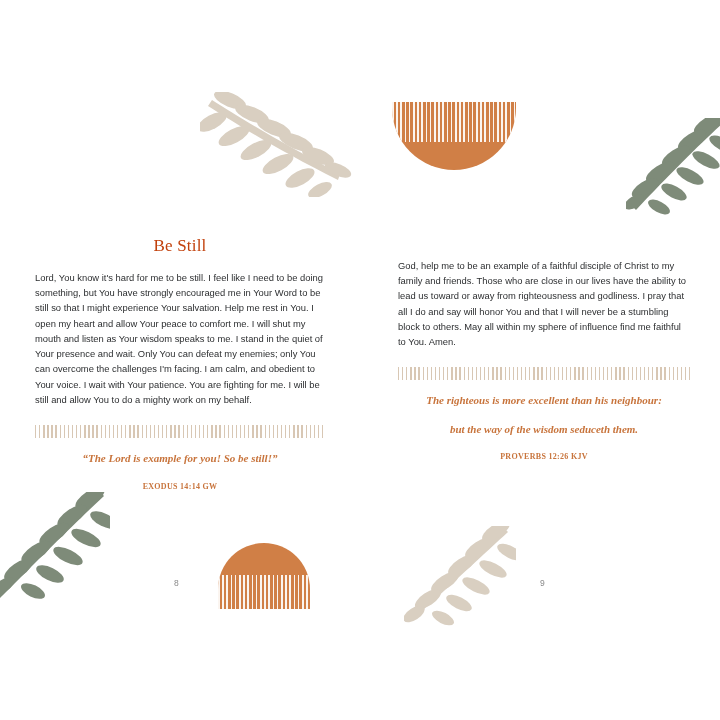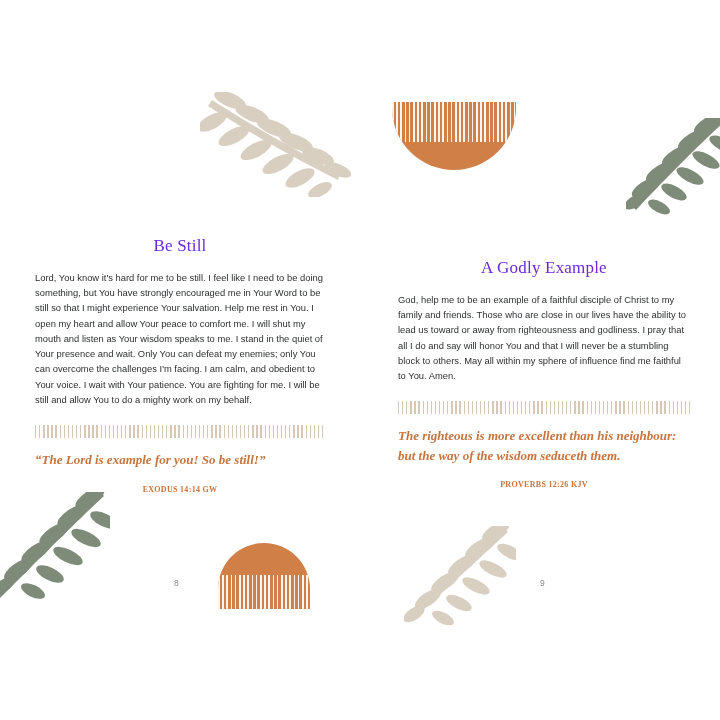--- a/index.html
+++ b/index.html
@@ -37,21 +37,21 @@
   .page-right { left: 360px; }
 
   .content {
     position: absolute;
     left: 0;
     right: 0;
   }
 
   .prayer-title {
     font-family: "Liberation Serif", serif;
-    color: #6d28d9;
+    color: #c2410c;
     font-size: 17px;
     text-align: center;
     letter-spacing: 0.2px;
     margin: 0 0 14px 0;
     font-weight: normal;
   }
 
   .prayer-body {
     font-size: 9.4px;
     line-height: 1.62;
@@ -68,23 +68,24 @@
         to right,
         #d8c7b4 0px, #d8c7b4 1.3px,
         rgba(0,0,0,0) 1.3px, rgba(0,0,0,0) 4.1px);
   }
 
   .verse {
     font-family: "Liberation Serif", serif;
     font-style: italic;
     font-weight: bold;
     color: #c8743c;
-    font-size: 13px;
+    font-size: 11px;
     line-height: 1.5;
-    margin: 0;
+    text-align: center;
+    margin: 12px;
   }
   .verse-ref {
     font-family: "Liberation Serif", serif;
     font-weight: bold;
     color: #c8743c;
     font-size: 8px;
     letter-spacing: 0.3px;
     text-align: center;
     margin: 15px 0 0 0;
   }
@@ -170,21 +171,20 @@
       <p class="prayer-body">Lord, You know it's hard for me to be still. I feel like I need to be doing something, but You have strongly encouraged me in Your Word to be still so that I might experience Your salvation. Help me rest in You. I open my heart and allow Your peace to comfort me. I will shut my mouth and listen as Your wisdom speaks to me. I stand in the quiet of Your presence and wait. Only You can defeat my enemies; only You can overcome the challenges I'm facing. I am calm, and obedient to Your voice. I wait with Your patience. You are fighting for me. I will be still and allow You to do a mighty work on my behalf.</p>
       <div class="divider"></div>
       <p class="verse">“The Lord is example for you! So be still!”</p>
       <p class="verse-ref">EXODUS 14:14 GW</p>
     </div>
     <div class="folio" style="left:174px; top:578px;">8</div>
   </div>
 
   <div class="page page-right">
     <div class="content" style="left:38px; right:30px; top:258px;">
-      <h2 class="prayer-title">A Godly Example</h2>
       <p class="prayer-body">God, help me to be an example of a faithful disciple of Christ to my family and friends. Those who are close in our lives have the ability to lead us toward or away from righteousness and godliness. I pray that all I do and say will honor You and that I will never be a stumbling block to others. May all within my sphere of influence find me faithful to You. Amen.</p>
       <div class="divider"></div>
       <p class="verse">The righteous is more excellent than his neighbour:</p>
       <p class="verse">but the way of the wisdom seduceth them.</p>
       <p class="verse-ref">PROVERBS 12:26 KJV</p>
     </div>
     <div class="folio" style="left:180px; top:578px;">9</div>
   </div>
 
   <div class="leaf-group" style="left:-8px; top:492px; width:118px; height:112px;">

